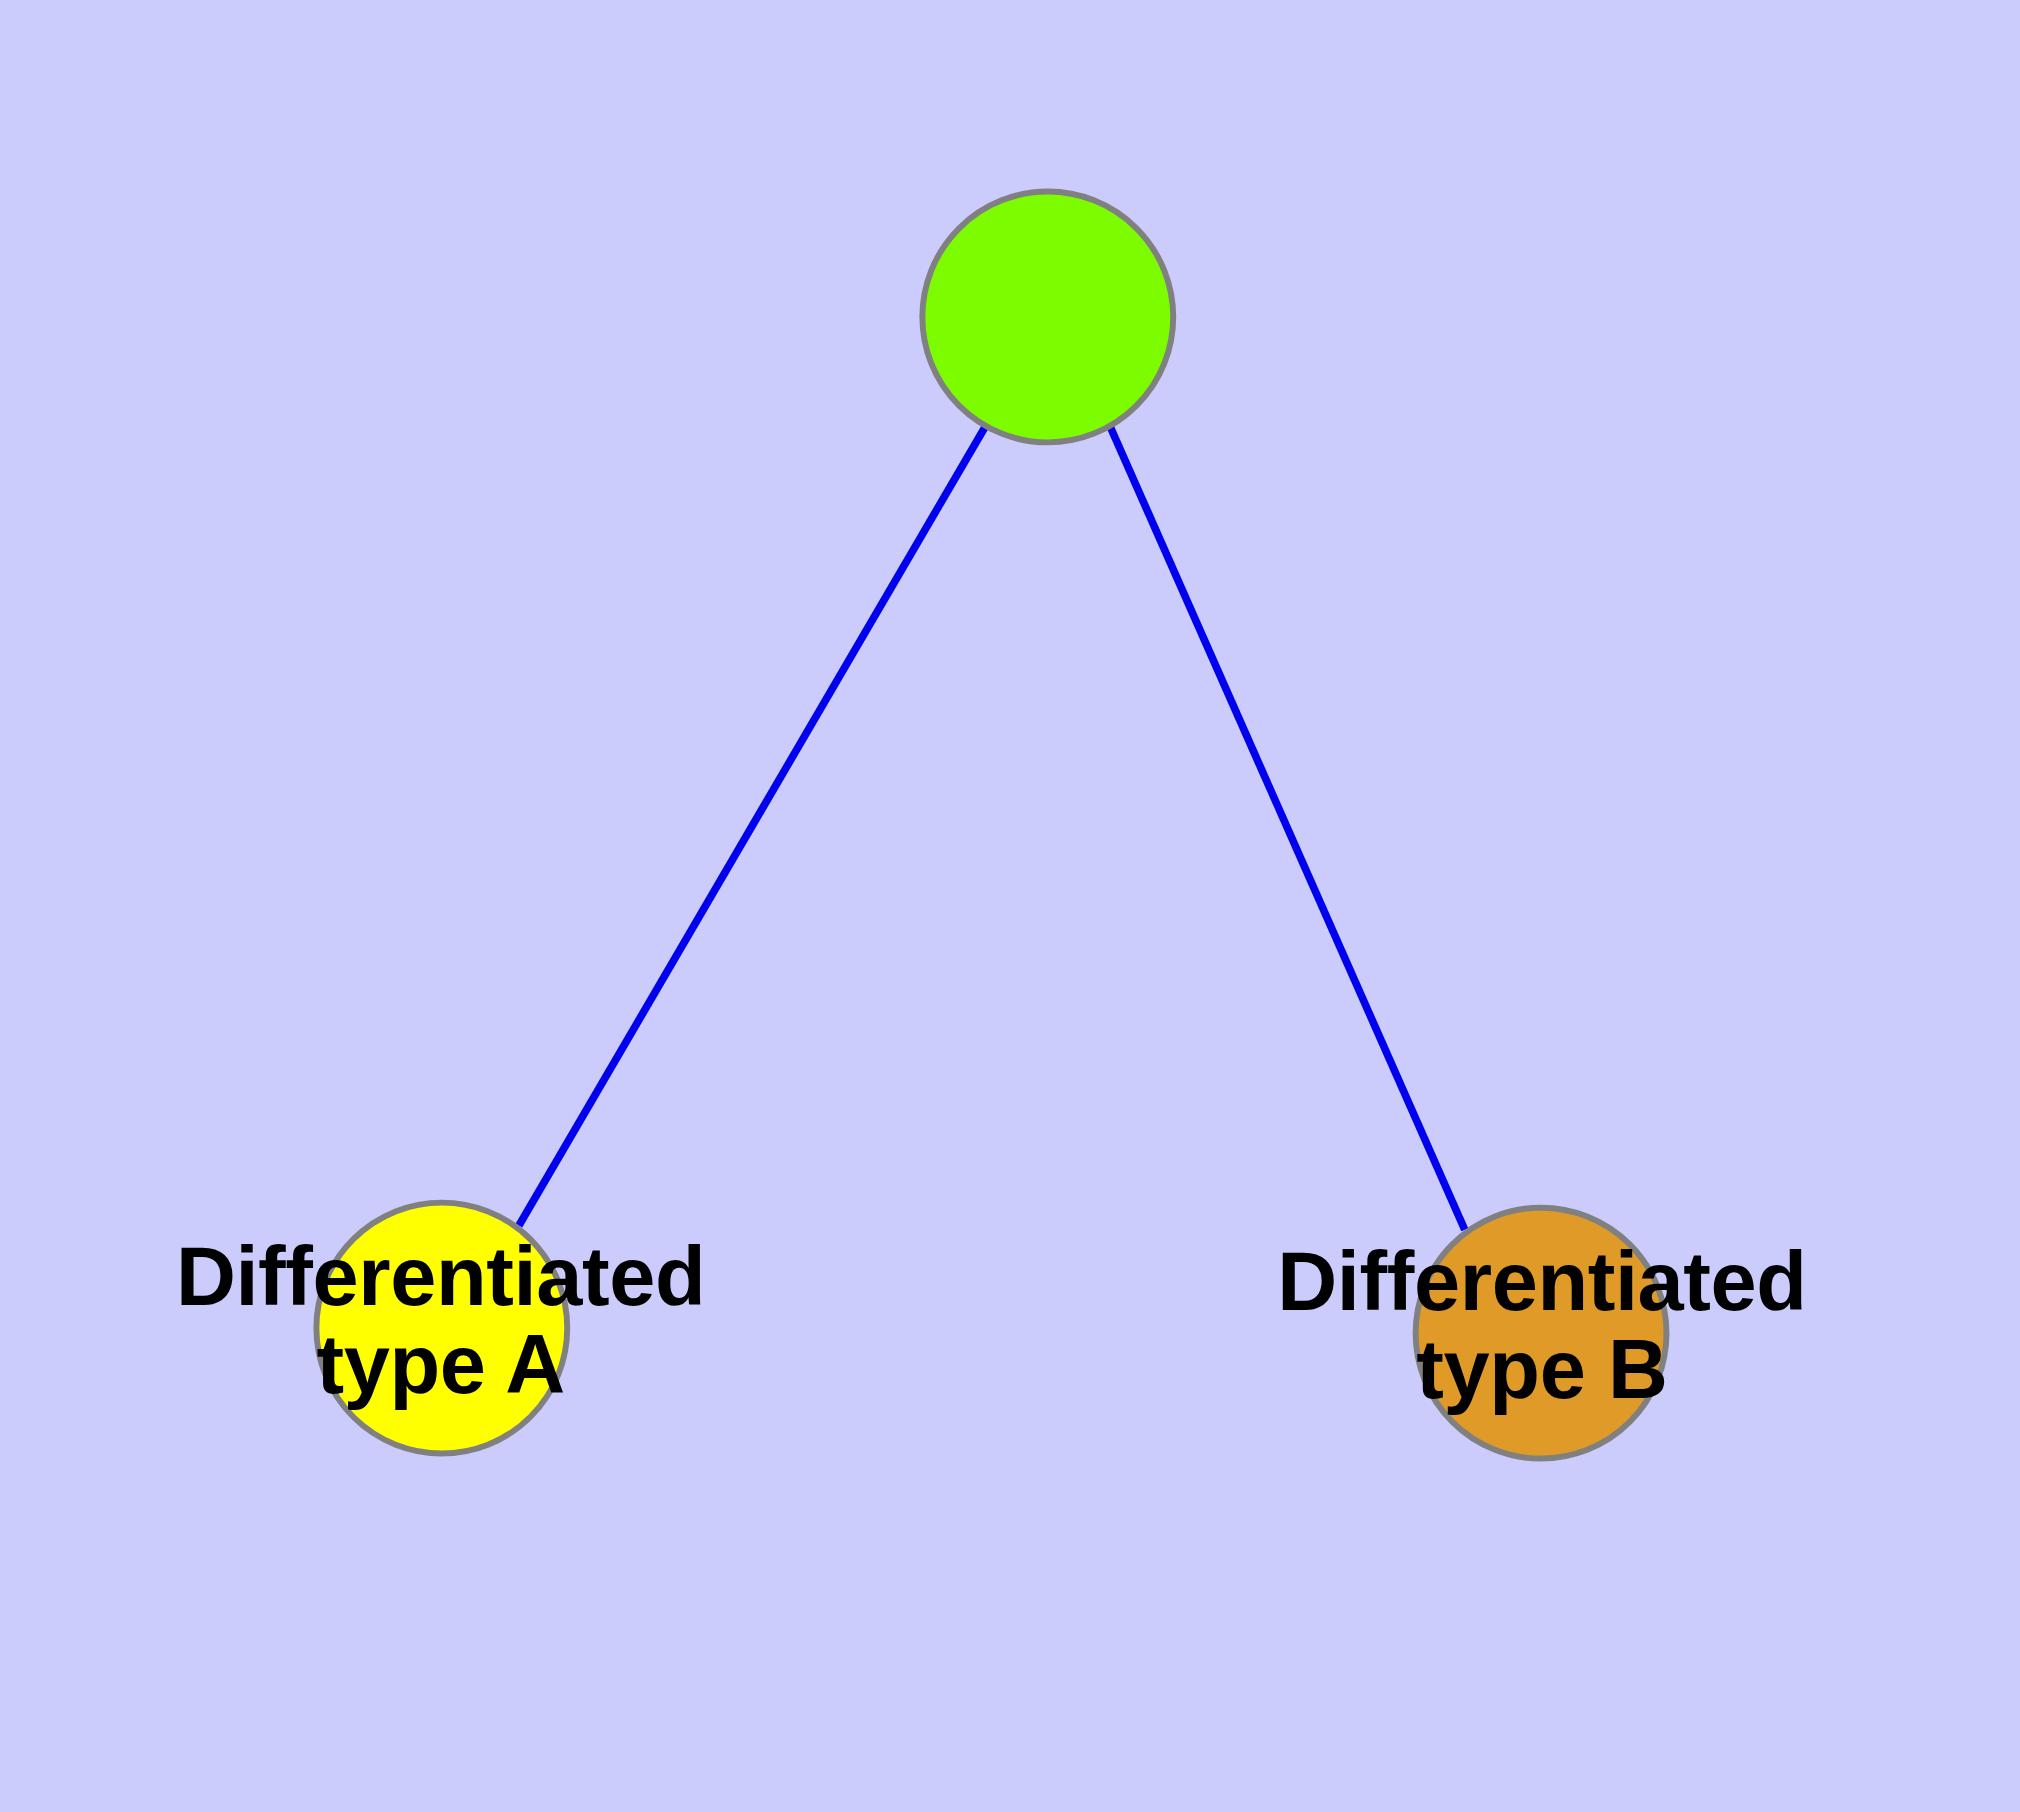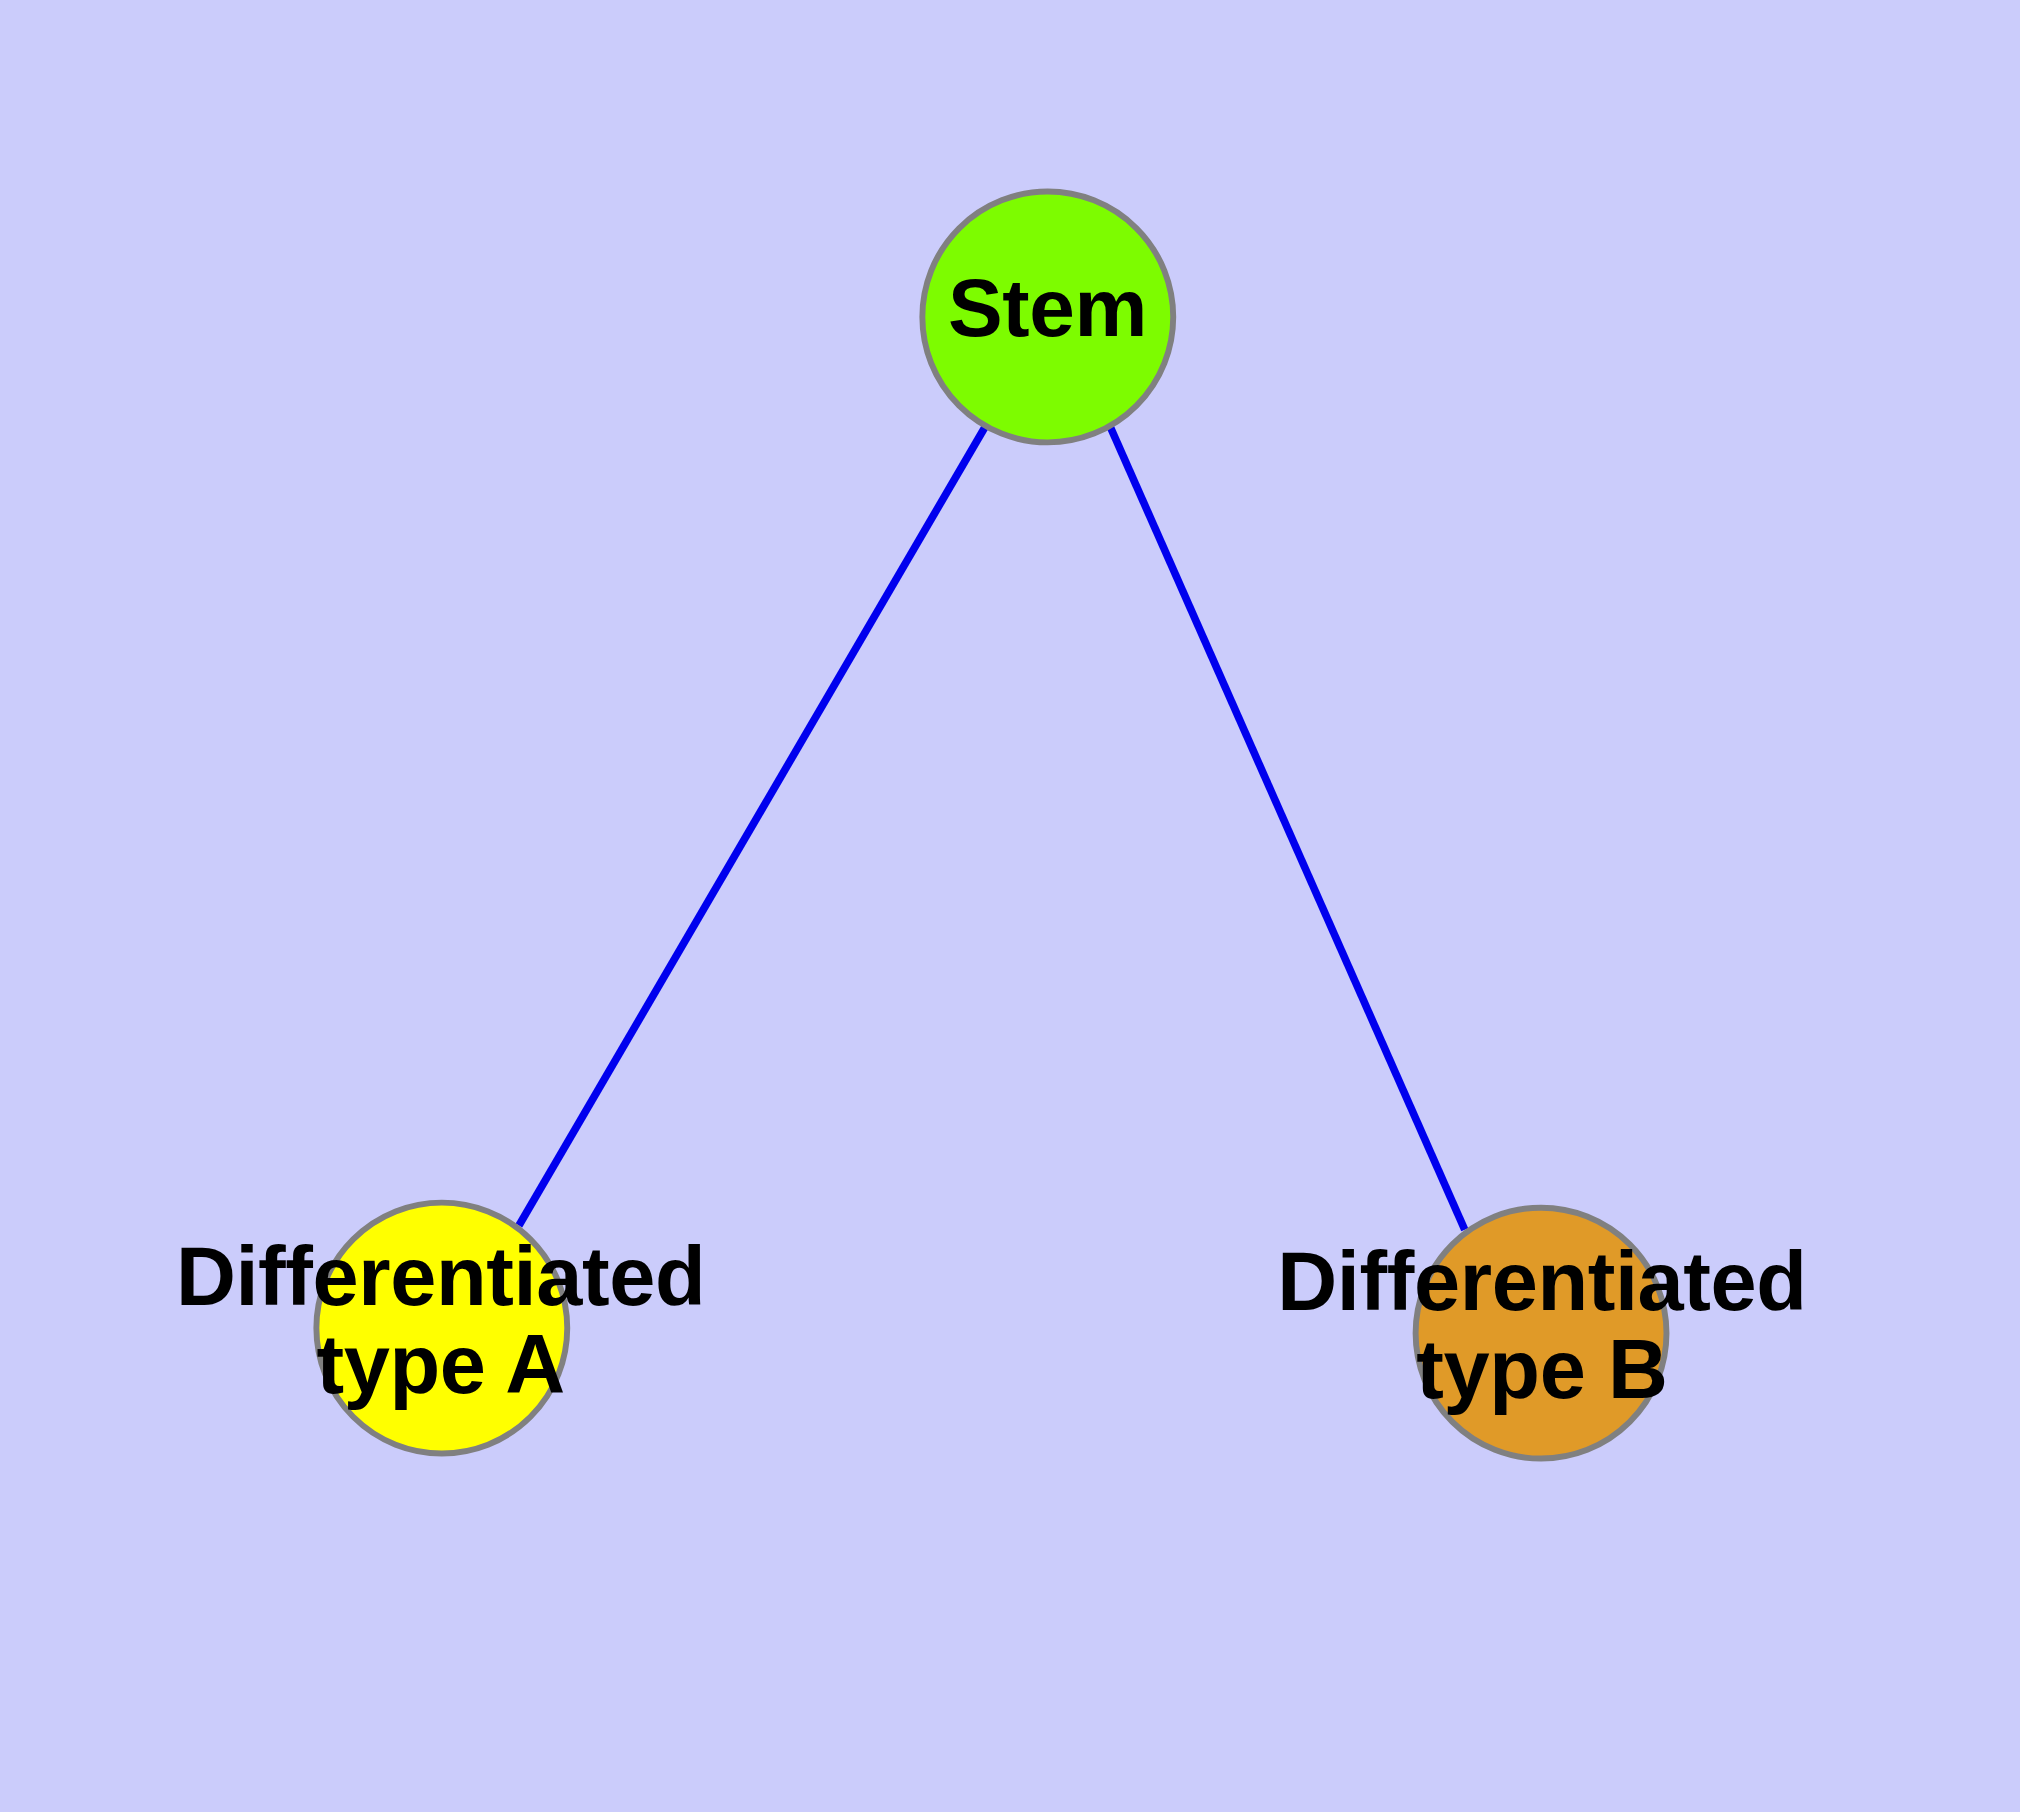--- a/index.html
+++ b/index.html
@@ -70,21 +70,20 @@
       <line x1="1309" y1="502" x2="1728" y2="1451" stroke="#0000ee" stroke-width="9" stroke-linecap="butt"></line>
     </g>
 
     <g>
       <circle cx="1236" cy="374" r="148" fill="#7dfc00" stroke="#808080" stroke-width="7"></circle>
       <circle cx="521" cy="1567" r="148" fill="#ffff00" stroke="#808080" stroke-width="7"></circle>
       <circle cx="1818" cy="1573" r="148" fill="#e09a28" stroke="#808080" stroke-width="7"></circle>
     </g>
   </svg>
 
-  <div id="label-stem" class="node-label">Stem</div>
 
   <div id="label-diffA" class="node-label">Differentiated
 type A</div>
 
   <div id="label-diffB" class="node-label">Differentiated
 type B</div>
 
 </div>
 
 

